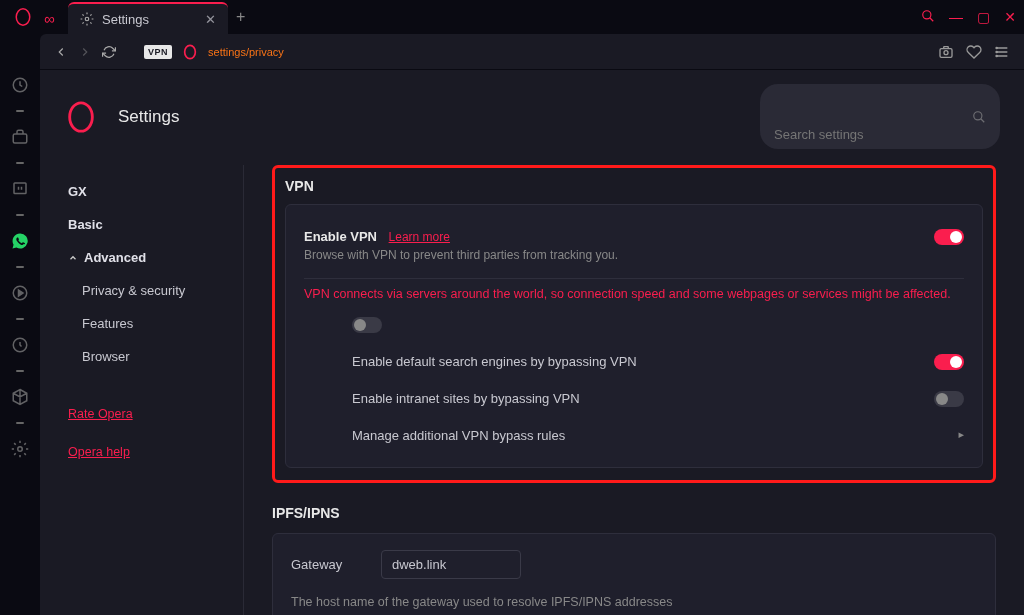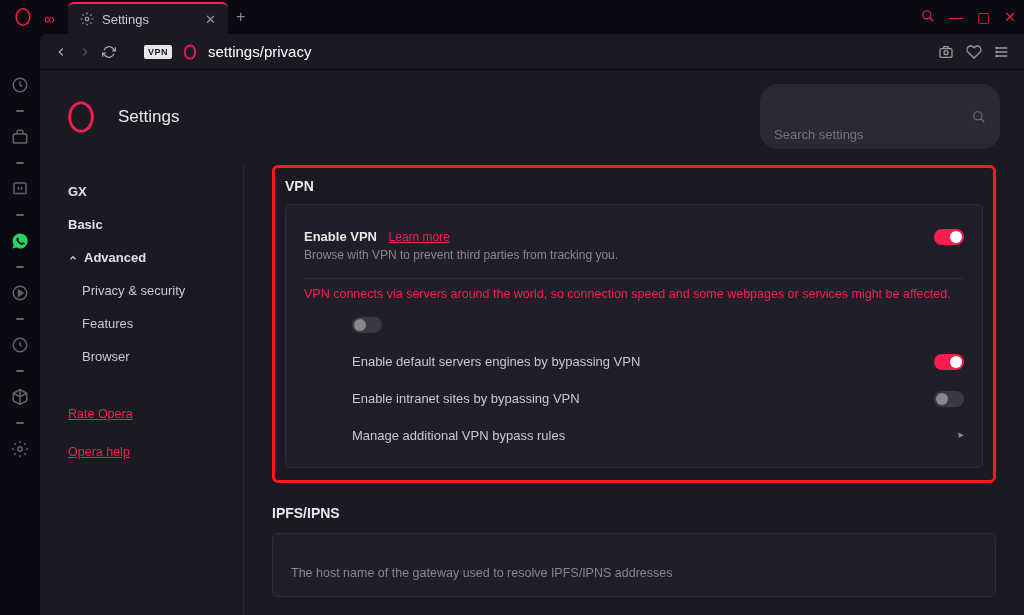--- a/index.html
+++ b/index.html
@@ -48,21 +48,21 @@
   border-bottom: 1px solid #0a0a12;
   margin-left: 40px;
   border-radius: 6px 0 0 0;
 }
 .nav-btn { color: #888; cursor: pointer; display:flex; align-items:center; }
 .vpn-badge {
   background: #e8e8e8; color: #1a1a24; font-size: 9px; font-weight: bold;
   padding: 2px 4px; border-radius: 2px; letter-spacing: 0.5px;
 }
 .opera-o { width: 16px; height: 16px; }
-.url { color: #ffffff; font-size: 15px; }
+.url { color: #f97316; font-size: 11px; }
 .addr-right { margin-left: auto; display: flex; gap: 12px; color: #888; }
 .addr-right span { cursor:pointer; }
 
 .main-layout { display: flex; height: calc(100% - 70px); }
 .left-rail {
   width: 40px; background: #0a0a12; display: flex; flex-direction: column;
   align-items: center; padding-top: 6px; gap: 16px;
 }
 .rail-icon { width: 18px; height: 18px; cursor: pointer; opacity: 0.7; display:flex; align-items:center; justify-content:center; }
 .rail-icon.active { opacity: 1; }
@@ -318,36 +318,40 @@
                 <a class="learn">Learn more</a>
                 <div class="sublabel">Browse with VPN to prevent third parties from tracking you.</div>
               </div>
               <div class="toggle on"></div>
             </div>
             <div class="warn">VPN connects via servers around the world, so connection speed and some webpages or services might be affected.</div>
             <div class="row indent">
               <div class="toggle"></div>
             </div>
             <div class="row indent">
-              <div class="label">Enable default servers engines by bypassing VPN</div>
+              <div class="label">Enable default search engines by bypassing VPN</div>
               <div class="toggle on"></div>
             </div>
             <div class="row indent">
               <div class="label">Enable intranet sites by bypassing VPN</div>
               <div class="toggle"></div>
             </div>
             <div class="row indent" style="cursor:pointer">
               <div class="label">Manage additional VPN bypass rules</div>
               <span class="chev">▸</span>
             </div>
           </div>
         </div>
 
         <div class="ipfs-sec">
           <div class="ipfs-title">IPFS/IPNS</div>
           <div class="ipfs-card">
+            <div class="gw-row">
+              <div class="gw-label">Gateway</div>
+              <input class="gw-input" value="dweb.link" style="">
+            </div>
             <div class="gw-desc">The host name of the gateway used to resolve IPFS/IPNS addresses</div>
           </div>
         </div>
       </div>
     </div>
   </div>
 </div>
 
 </body></html>

